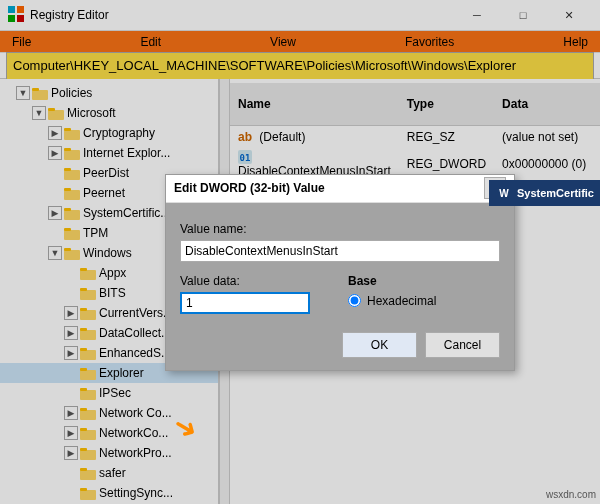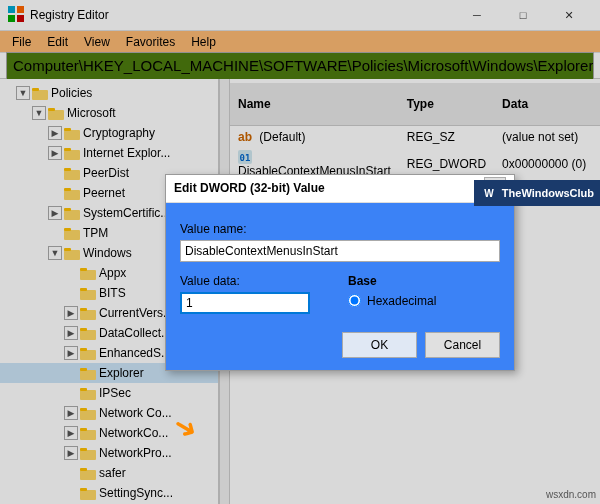--- a/index.html
+++ b/index.html
@@ -30,26 +30,27 @@
       cursor: pointer;
       font-size: 11px;
       display: flex;
       align-items: center;
       justify-content: center;
       color: #333;
     }
 
     
     .menu-bar {
-      background: #fdba74;
+      background: #f97316;
       height: 22px;
       display: flex;
       align-items: center;
       padding: 0 4px;
       border-bottom: 1px solid #ddd;
+      justify-content: space-between;
     }
     .menu-item {
       padding: 2px 8px;
       cursor: pointer;
       font-size: 12px;
       color: #000;
     }
 
     
     .address-bar {
@@ -57,26 +58,26 @@
       height: 26px;
       display: flex;
       align-items: center;
       padding: 2px 6px;
       border-bottom: 1px solid #ccc;
       font-size: 12px;
     }
     .address-bar-content {
       flex: 1;
       padding: 2px 6px;
-      background: #4d7c0f;
+      background: #fde047;
       border: 1px solid #aaa;
       height: 28px;
       display: flex;
       align-items: center;
-      font-size: 15px;
+      font-size: 13px;
       color: #000;
       overflow: hidden;
       white-space: nowrap;
     }
 
     
     .main-content {
       display: flex;
       height: calc(504px - 79px);
       background: #fff;
@@ -168,21 +169,21 @@
       position: absolute;
       top: 0; left: 0; right: 0; bottom: 0;
       background: rgba(0,0,0,0.15);
       display: flex;
       align-items: center;
       justify-content: center;
       z-index: 100;
     }
 
     .dialog {
-      background: #3b82f6;
+      background: #a3a3a3;
       border: 1px solid #999;
       box-shadow: 3px 3px 8px rgba(0,0,0,0.3);
       width: 350px;
       position: relative;
       top: 20px;
       left: 40px;
     }
 
     .dialog-title-bar {
       background: #fff;
@@ -774,16 +775,16 @@
 
 <div class="arrow-cursor">➜</div>
 
 <div class="twc-badge">
   <span class="twc-icon">
     <svg width="18" height="18" viewBox="0 0 18 18">
       <rect width="18" height="18" fill="#1a3a6b"></rect>
       <text x="9" y="13" text-anchor="middle" font-size="10" fill="#fff" font-family="sans-serif" font-weight="bold">W</text>
     </svg>
   </span>
-  <span>TheWindowsClub</span>
+  <span>SystemCertific</span>
 </div>
 
 <div class="watermark">wsxdn.com</div>
 
 </body></html>

